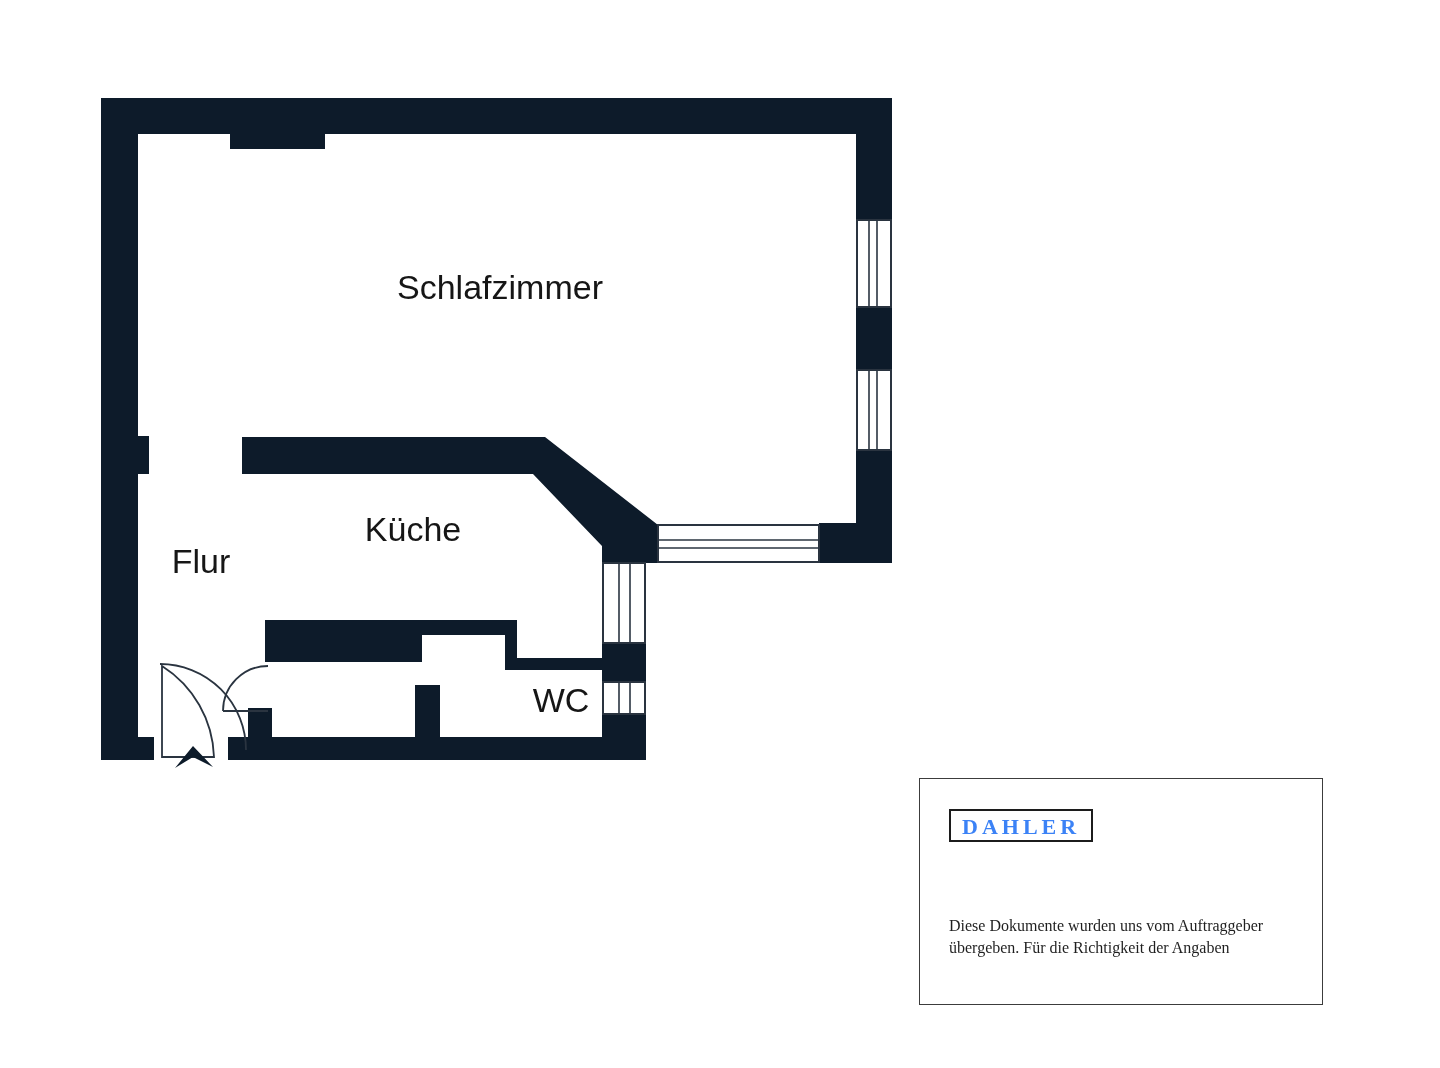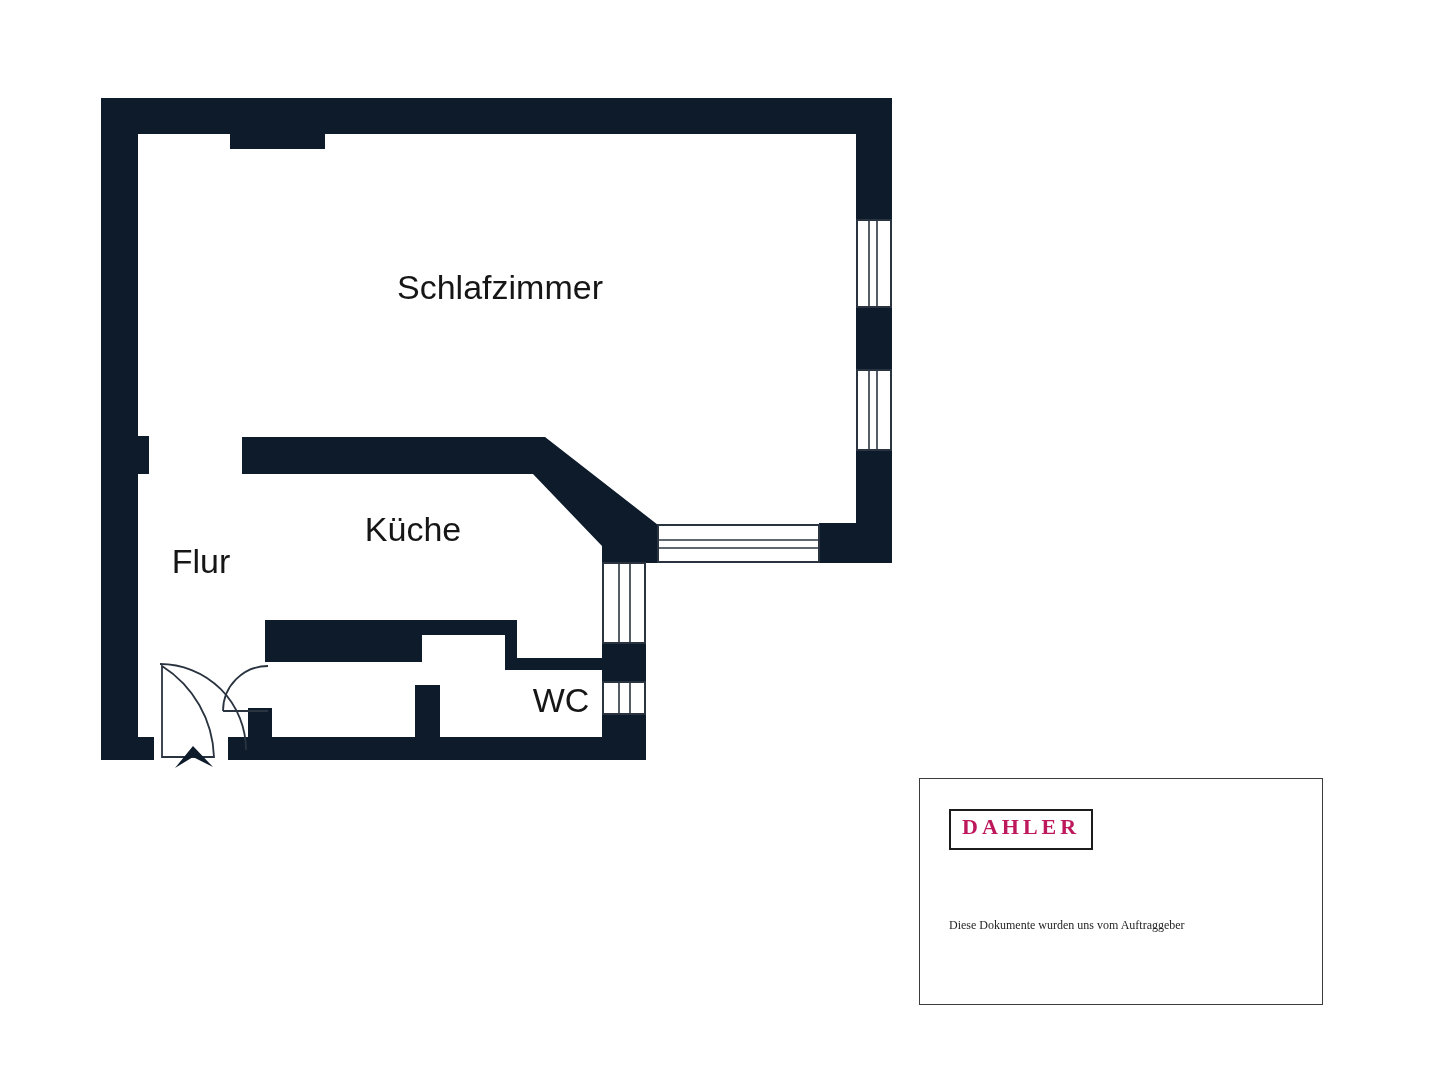--- a/index.html
+++ b/index.html
@@ -38,34 +38,34 @@
     left: 919px; top: 778px;
     width: 404px; height: 227px;
     border: 1px solid var(--card_border);
     background: #ffffff;
   }
   .brand-box {
     position: absolute;
     left: 29px; top: 30px;
     display: inline-block;
     border: 2px solid #1c1c1c;
-    padding: 3px 11px 8px 11px;
+    padding: 3px 11px 0 11px;
     font-family: "Liberation Serif", "DejaVu Serif", serif;
     font-size: 22px;
     font-weight: bold;
     letter-spacing: 4px;
-    color: #be185d;
+    color: #3b82f6;
     white-space: nowrap;
   }
   .disclaimer {
     position: absolute;
     left: 29px; top: 136px;
     width: 360px;
     font-family: "Liberation Serif", "DejaVu Serif", serif;
-    font-size: 12px;
+    font-size: 16px;
     line-height: 21.6px;
     color: var(--card_text);
   }
   .disclaimer div { white-space: nowrap; }
 </style>
 </head>
 <body>
 
 <div class="stage">
 
@@ -152,16 +152,17 @@
       <text class="room-label" x="413" y="541">Küche</text>
       <text class="room-label" x="201" y="573">Flur</text>
       <text class="room-label" x="561" y="712">WC</text>
     </g>
   </svg>
 
   <div class="card">
     <div class="brand-box">DAHLER</div>
     <div class="disclaimer">
       <div>Diese Dokumente wurden uns vom Auftraggeber</div>
+      <div>übergeben. Für die Richtigkeit der Angaben</div>
     </div>
   </div>
 
 </div>
 
 </body></html>

